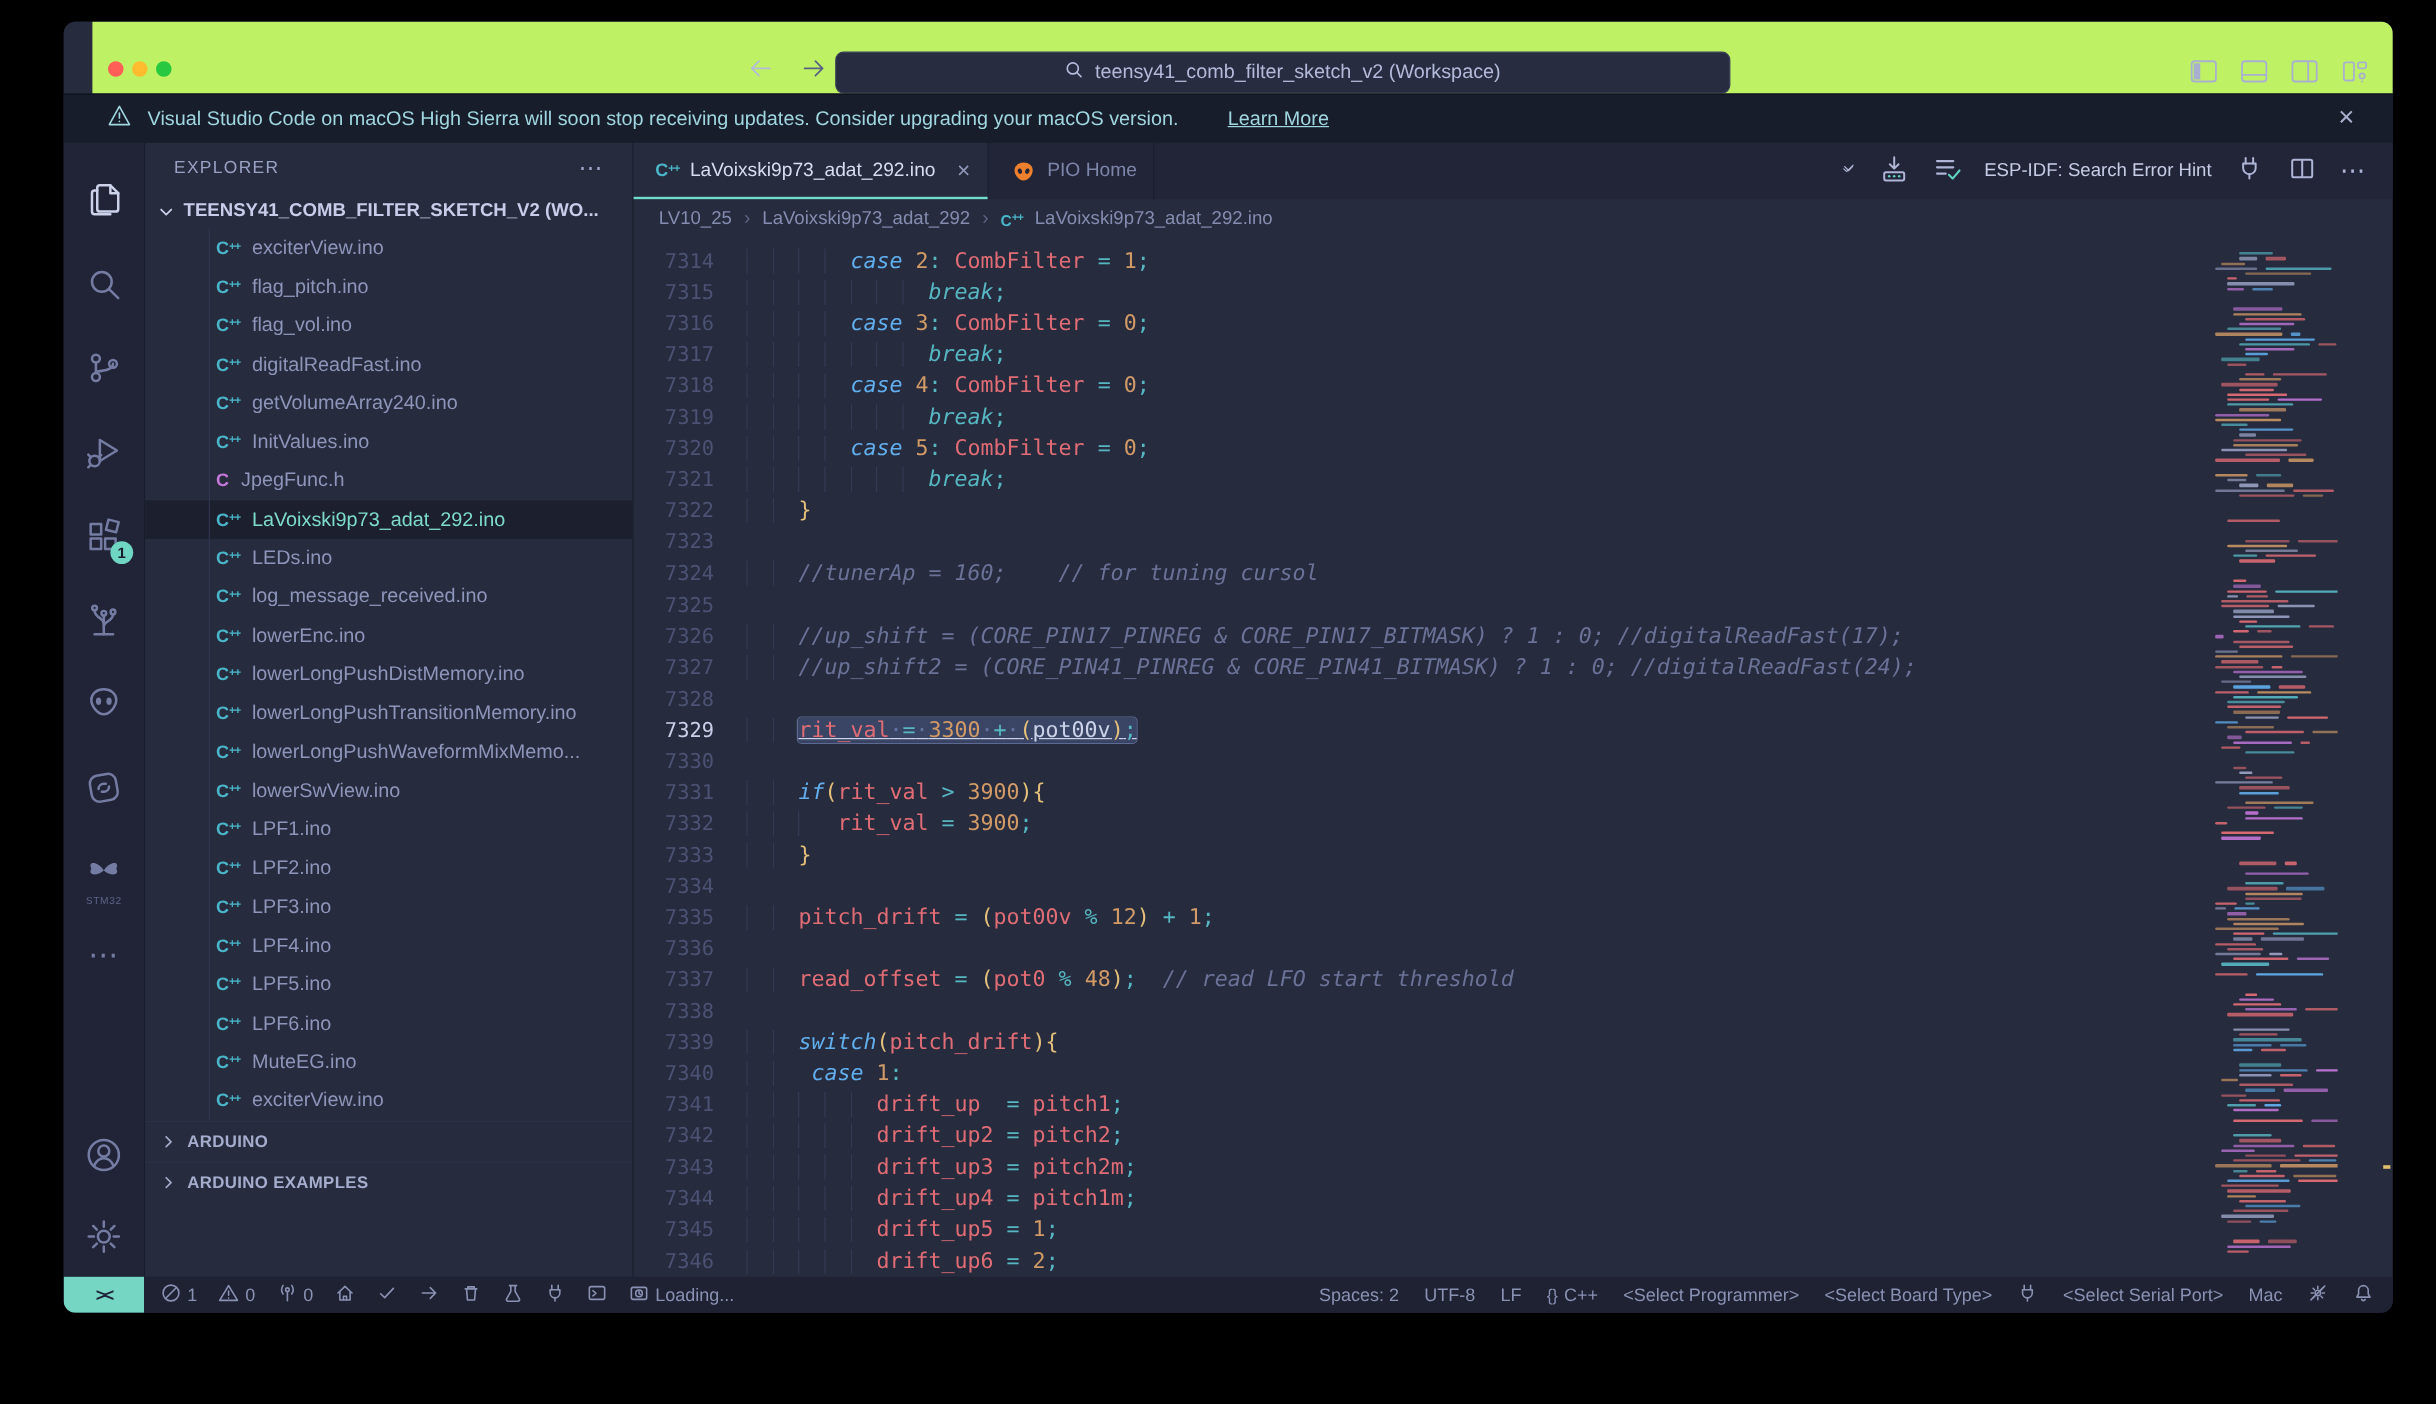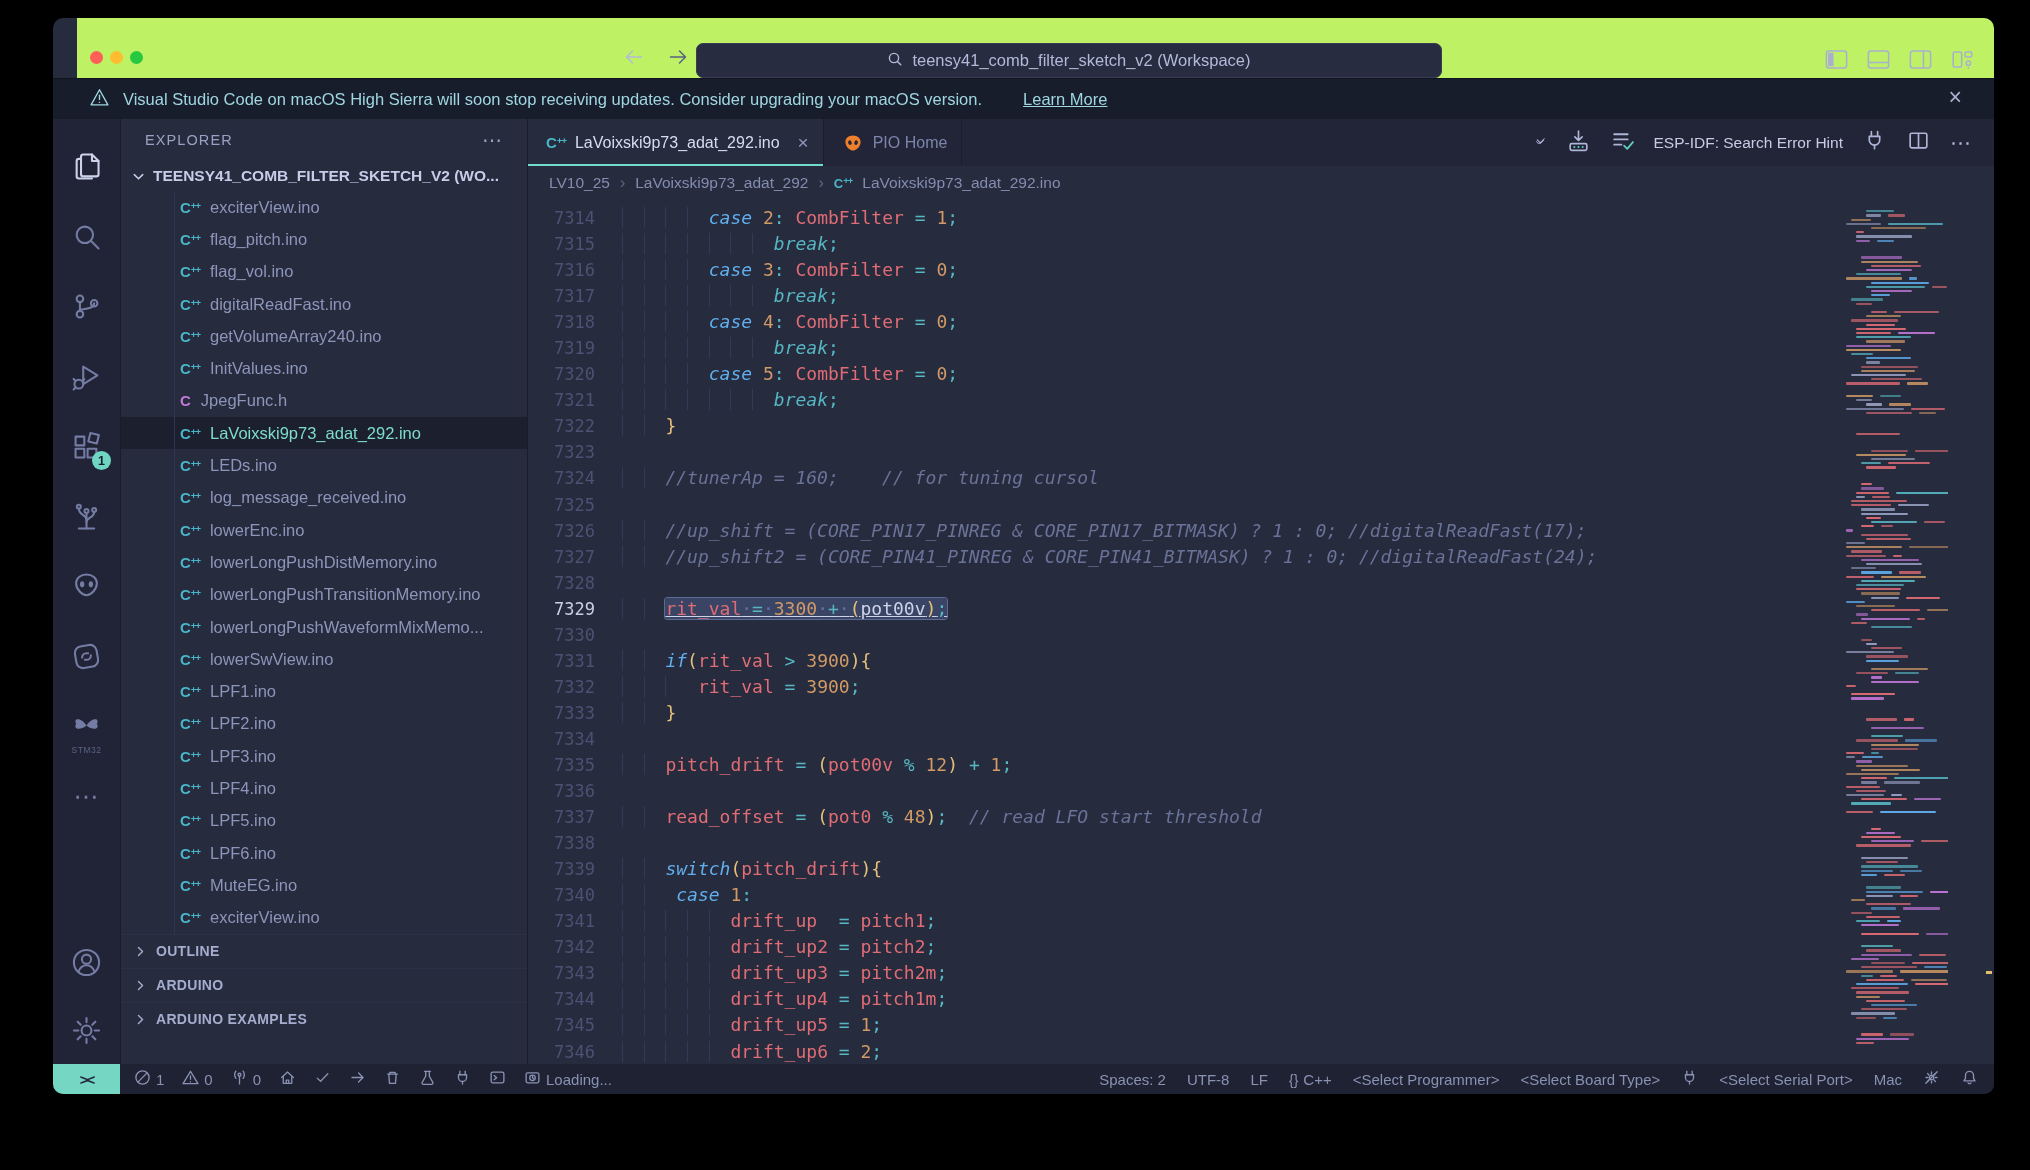--- a/index.html
+++ b/index.html
@@ -346,26 +346,20 @@
           <div class="frow">
             <span class="fi">C<i>++</i></span>
             <span>MuteEG.ino</span>
           </div>
           <div class="frow">
             <span class="fi">C<i>++</i></span>
             <span>exciterView.ino</span>
           </div>
         </div>
       <div id="sects">
-          <div class="sect">
-            <svg viewBox="0 0 16 16" fill="none" stroke="currentColor" stroke-width="1.7" stroke-linecap="round" stroke-linejoin="round">
-              <path d="M5.5 3l5 5-5 5"></path>
-            </svg>
-            <span>OUTLINE</span>
-          </div>
           <div class="sect">
             <svg viewBox="0 0 16 16" fill="none" stroke="currentColor" stroke-width="1.7" stroke-linecap="round" stroke-linejoin="round">
               <path d="M5.5 3l5 5-5 5"></path>
             </svg>
             <span>ARDUINO</span>
           </div>
           <div class="sect">
             <svg viewBox="0 0 16 16" fill="none" stroke="currentColor" stroke-width="1.7" stroke-linecap="round" stroke-linejoin="round">
               <path d="M5.5 3l5 5-5 5"></path>
             </svg>

